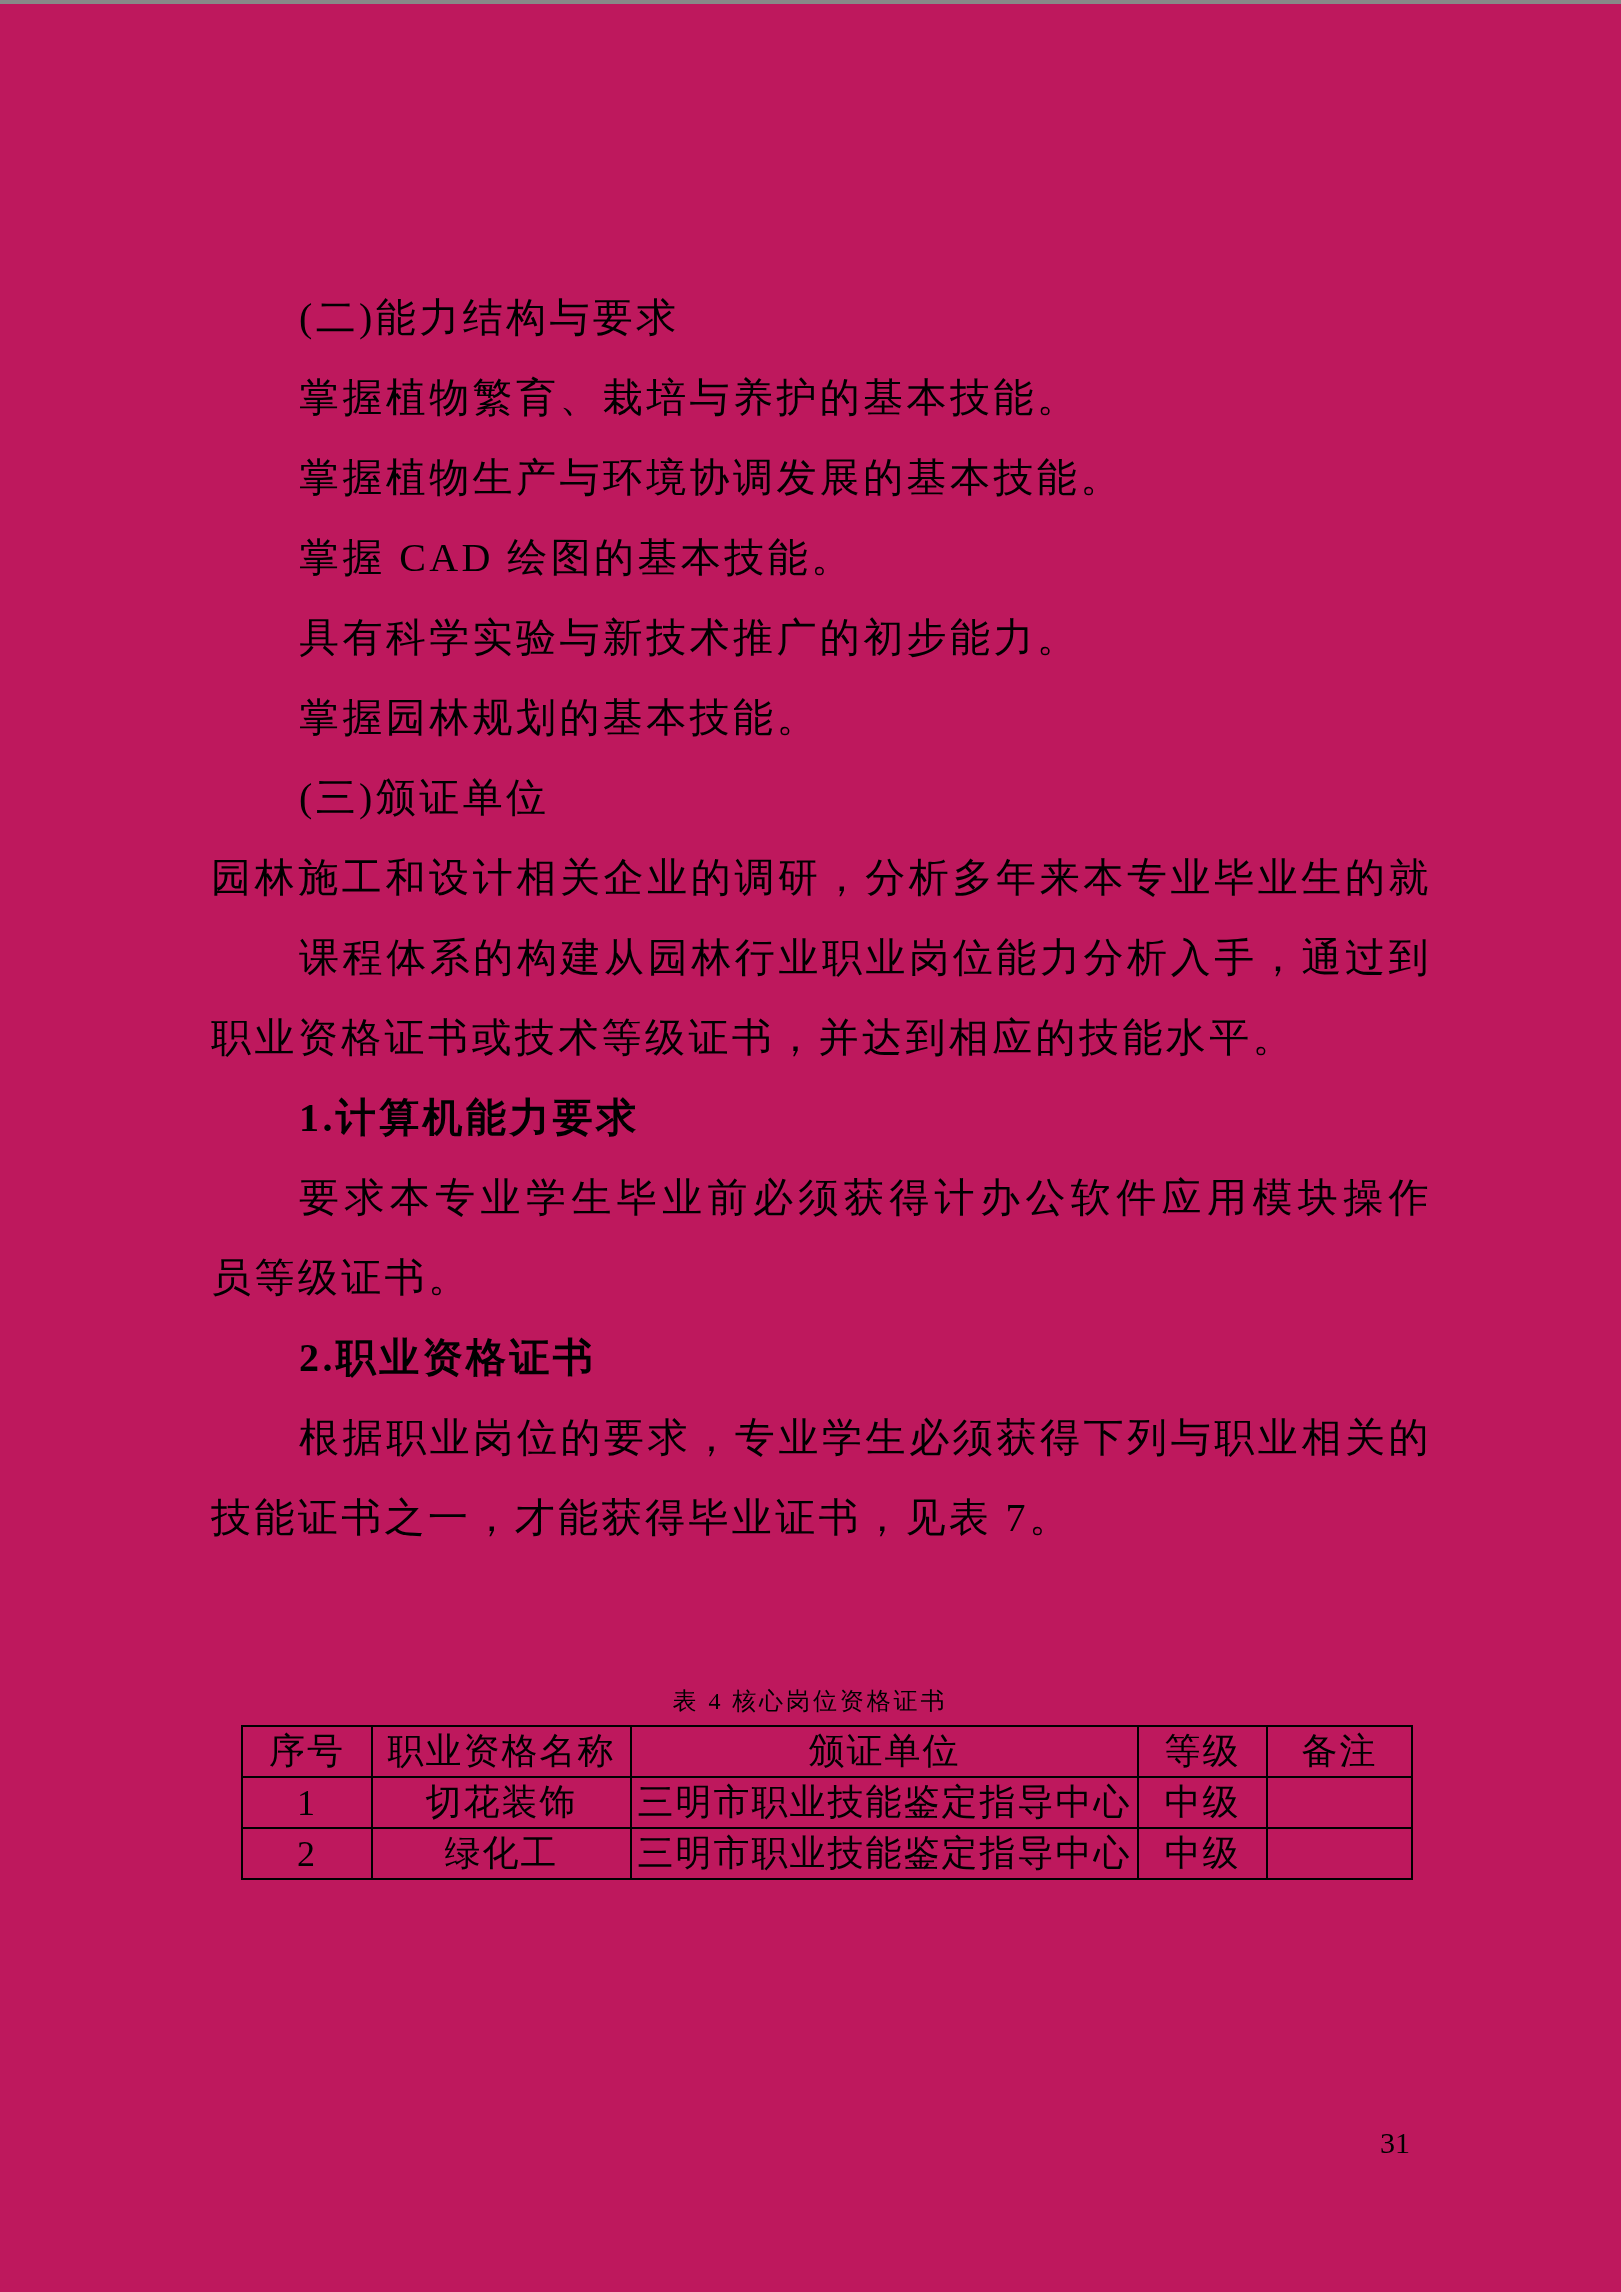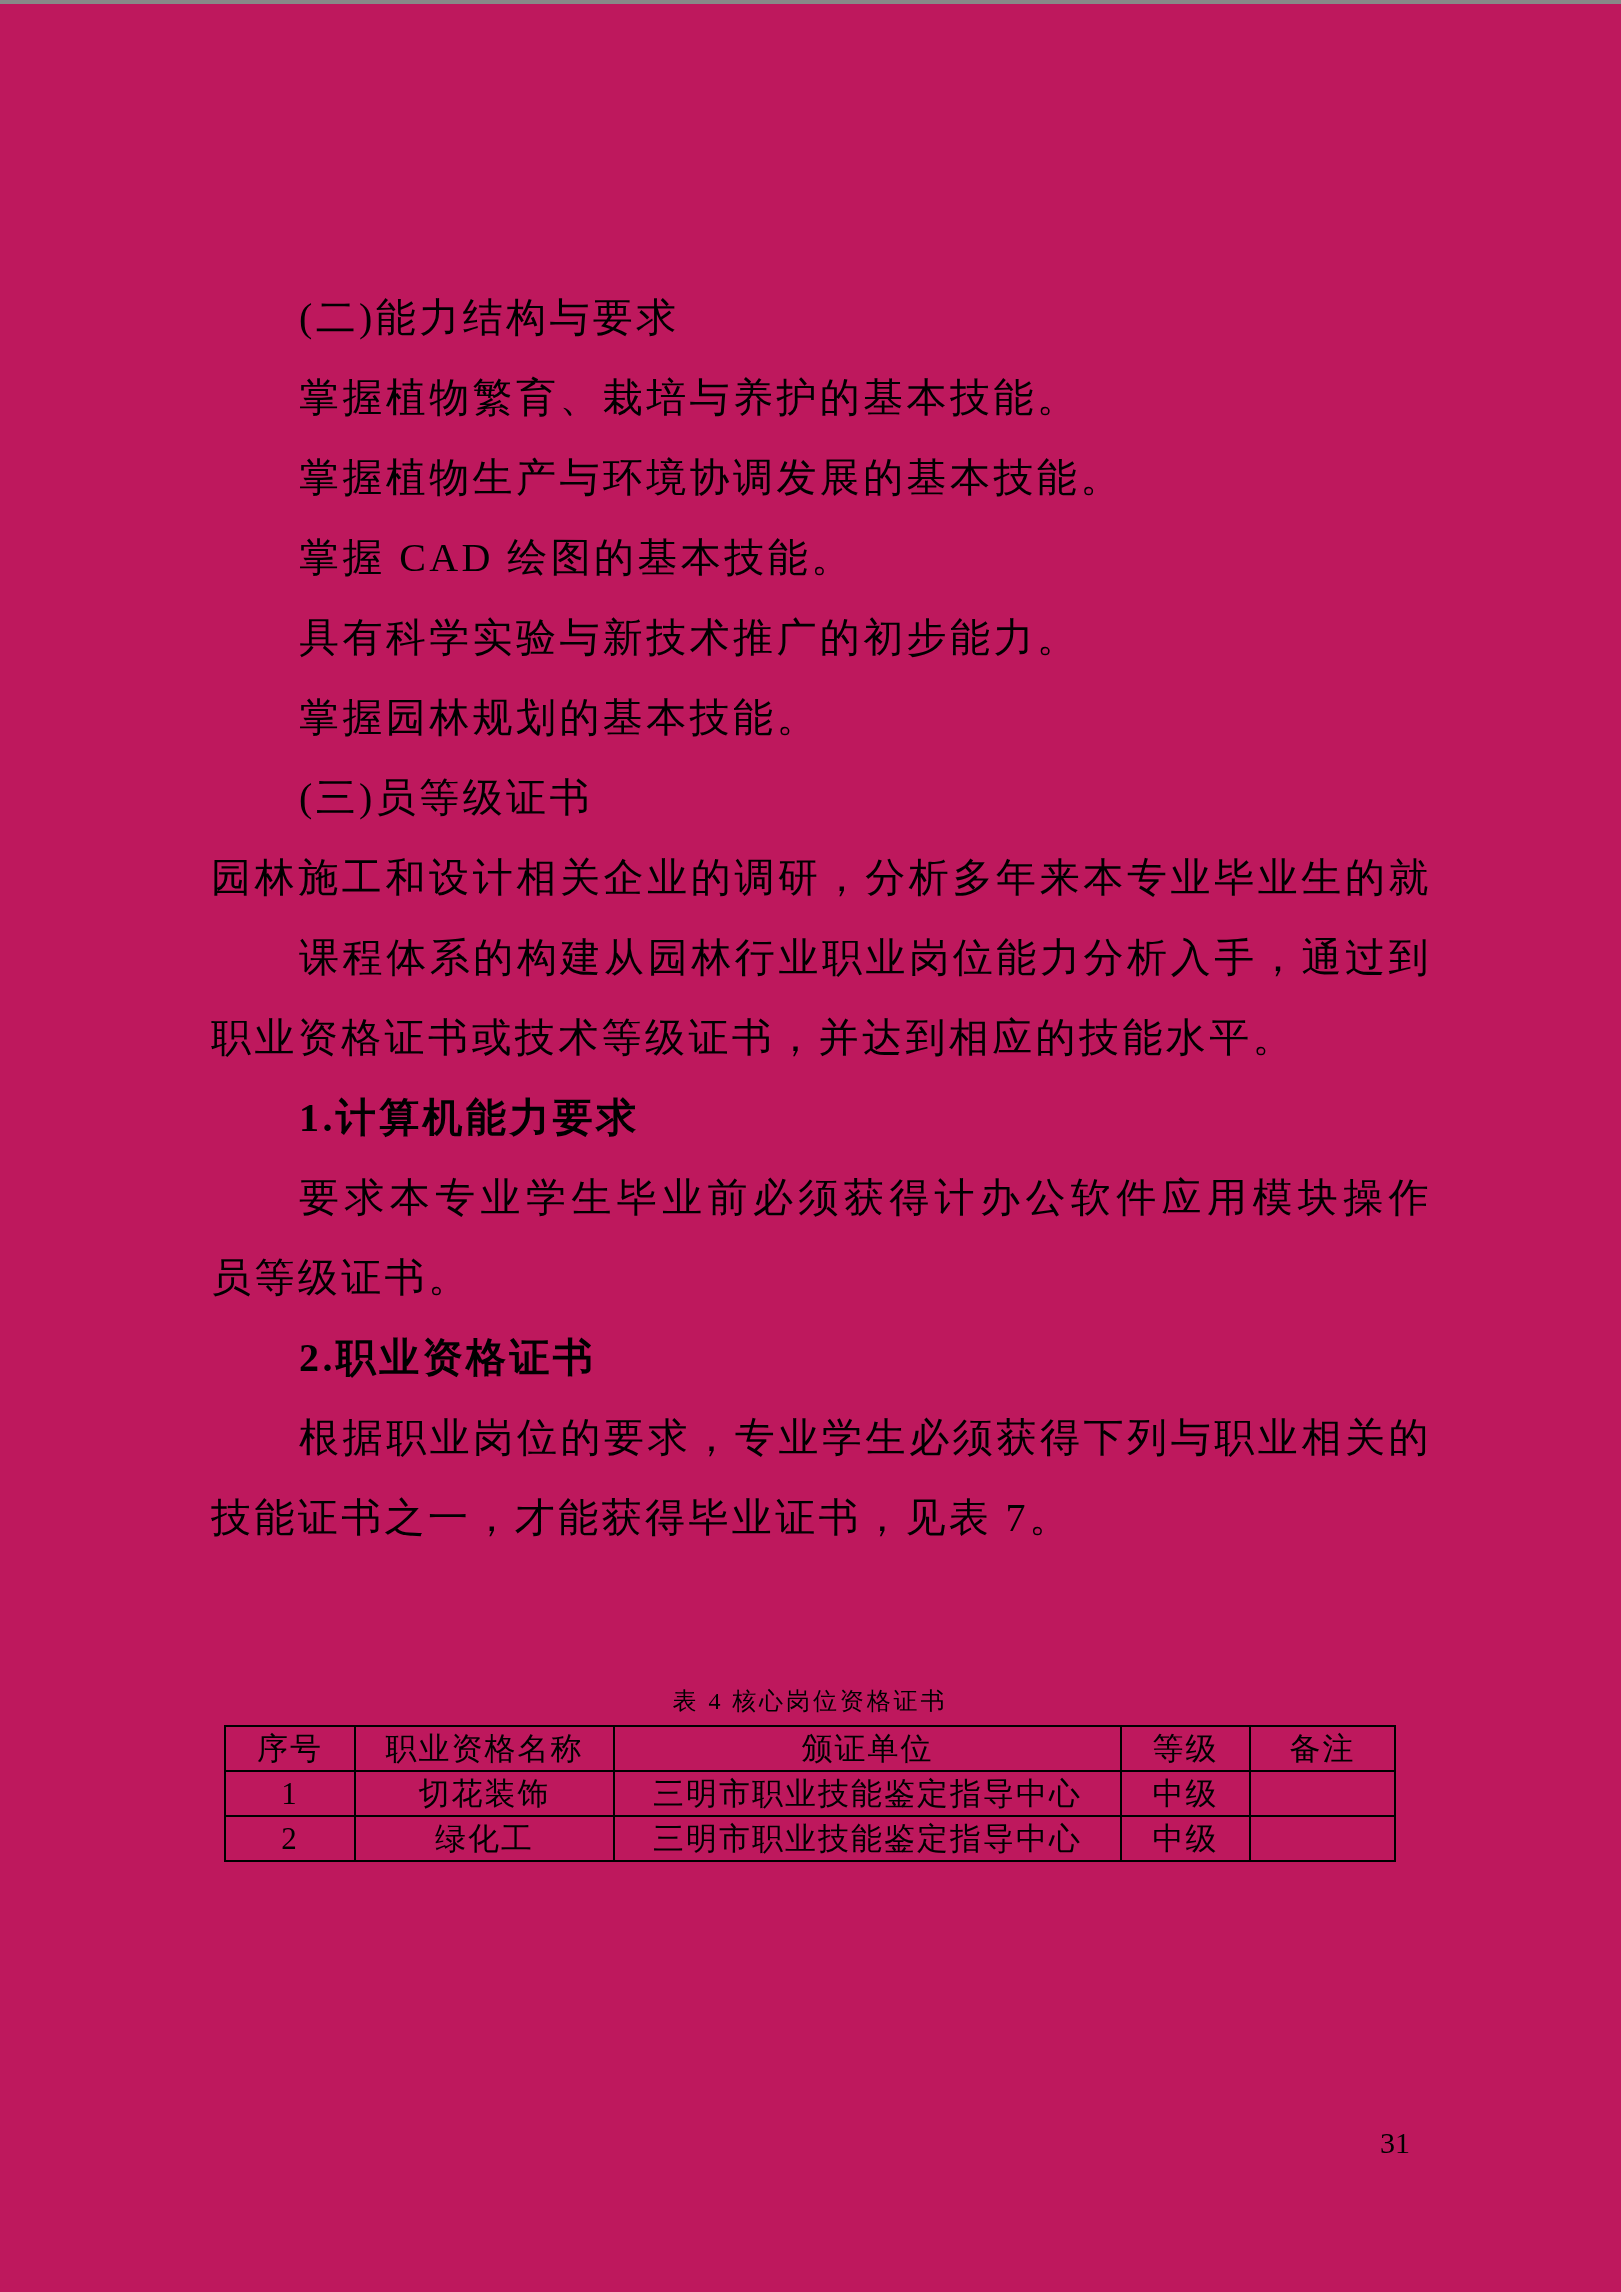--- a/index.html
+++ b/index.html
@@ -48,26 +48,26 @@
     top: 1676px;
     width: 1170px;
     height: 43px;
     line-height: 43px;
     text-align: center;
     font-size: 24px;
     letter-spacing: 2.9px;
   }
   table.cert {
     position: absolute;
-    left: 224px;
+    left: 241px;
     top: 1721px;
     width: 1170px;
     border-collapse: collapse;
     table-layout: fixed;
-    font-size: 31px;
+    font-size: 36px;
     border: 2.9px solid #000;
   }
   table.cert th, table.cert td {
     border: 2px solid #000;
     height: 43px;
     padding: 0;
     text-align: center;
     vertical-align: middle;
     font-weight: 400;
     letter-spacing: 2px;
@@ -85,21 +85,21 @@
 
 <div class="page">
 
   <div class="body-text">
     <div class="line indent">(二)能力结构与要求</div>
     <div class="line indent">掌握植物繁育、栽培与养护的基本技能。</div>
     <div class="line indent">掌握植物生产与环境协调发展的基本技能。</div>
     <div class="line indent">掌握 CAD 绘图的基本技能。</div>
     <div class="line indent">具有科学实验与新技术推广的初步能力。</div>
     <div class="line indent">掌握园林规划的基本技能。</div>
-    <div class="line indent">(三)员等级证书</div>
+    <div class="line indent">(三)颁证单位</div>
     <div class="line fill">园林施工和设计相关企业的调研，分析多年来本专业毕业生的就</div>
     <div class="line indent fill">课程体系的构建从园林行业职业岗位能力分析入手，通过到</div>
     <div class="line">职业资格证书或技术等级证书，并达到相应的技能水平。</div>
     <div class="line indent bold">1.计算机能力要求</div>
     <div class="line indent fill">要求本专业学生毕业前必须获得计办公软件应用模块操作</div>
     <div class="line">员等级证书。</div>
     <div class="line indent bold">2.职业资格证书</div>
     <div class="line indent fill">根据职业岗位的要求，专业学生必须获得下列与职业相关的</div>
     <div class="line">技能证书之一，才能获得毕业证书，见表 7。</div>
   </div>

